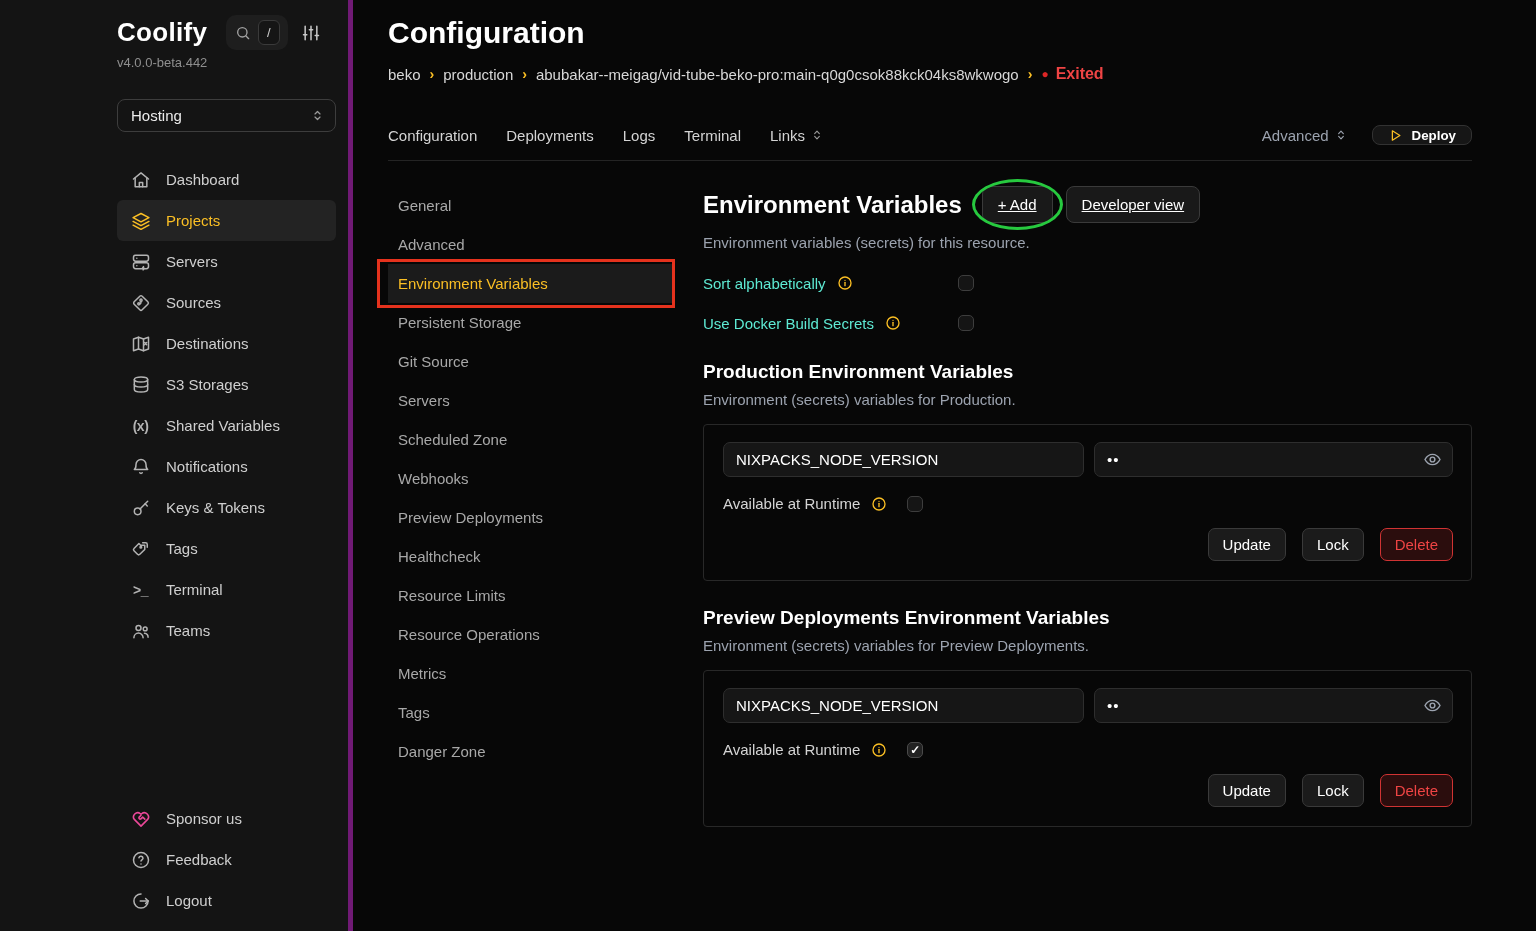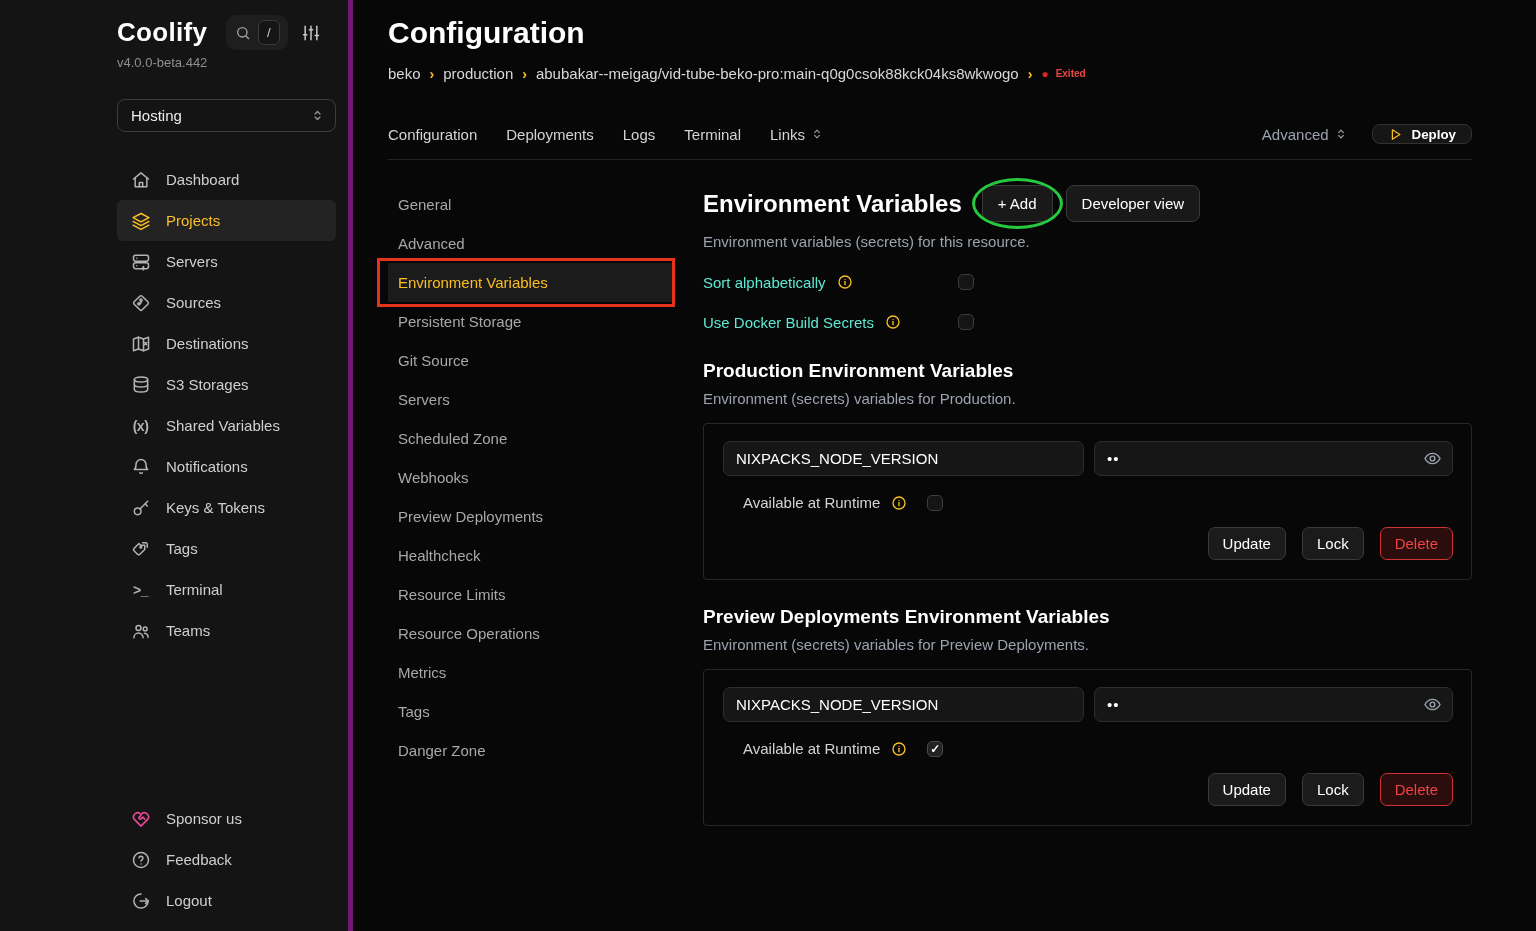--- a/index.html
+++ b/index.html
@@ -46,21 +46,21 @@
   .nico-text { font-size:14px; font-weight:700; letter-spacing:-.5px; }
   .nico.pink { color:#ec4899 !important; }
 
   
   .main { position:absolute; left:353px; top:0; right:0; bottom:0; padding:16px 64px 0 35px; }
   h1 { margin:0; font-size:30px; font-weight:bold; }
   .breadcrumb { margin-top:15px; display:flex; align-items:center; gap:9px; color:#d8d8d8; }
   .crumb-sep { color:#fbbf24; font-weight:bold; font-size:14px; }
   .status-wrap { display:flex; align-items:center; gap:7px; }
   .status-dot { color:#dc2626; font-size:12px; line-height:1; }
-  .status-label { color:#ef4444; font-weight:bold; font-size:10px; }
+  .status-label { color:#ef4444; font-weight:bold; font-size:16px; }
 
   .toolbar { margin-top:42px; display:flex; align-items:center; color:#d4d4d4; }
   .tab { margin-right:29px; cursor:pointer; display:flex; align-items:center; gap:5px; }
   .tab .chev { color:#9a9a9a; }
   .advanced { margin-left:auto; color:#9ca3af; display:flex; align-items:center; gap:5px; cursor:pointer; }
   .deploy-btn {
     margin-left:24px; height:20px; background:#161616; border:1px solid #323232; border-radius:8px;
     display:flex; align-items:center; gap:9px; padding:0 15px; color:#fff; font-weight:600; cursor:pointer;
   }
   .deploy-btn .play { color:#fbbf24; }
@@ -76,21 +76,21 @@
   .annotation-red {
     position:absolute; left:-11px; right:-2px; top:-5px; bottom:-5px;
     border:3px solid #e5321d; pointer-events:none;
   }
 
   .content { flex:1; margin-left:30px; padding-bottom:40px; }
   .heading-row { display:flex; align-items:center; gap:13px; }
   h2 { margin:0; font-size:24px; font-weight:bold; }
   .btn {
     height:37px; background:#191919; border:1px solid #3a3a3a; border-radius:8px;
-    color:#fff; font-size:15px; padding:0 15px; cursor:pointer; font-family:inherit;
+    color:#fff; font-size:15px; padding:0 15px; cursor:pointer; font-family:inherit;text-decoration:underline;
   }
   .add-wrap { position:relative; margin-left:7px; }
   .annotation-green {
     position:absolute; left:-10px; right:-10px; top:-7px; bottom:-7px;
     border:3px solid #27c93f; border-radius:50%; pointer-events:none;
   }
   .desc { margin-top:11px; color:#9ca3af; }
   .toggles { margin-top:20px; }
   .toggle-row { position:relative; display:flex; align-items:center; height:24px; margin-bottom:16px; }
   .toggle-row .lbl { color:#5eead4; }
@@ -109,21 +109,21 @@
   .inputs-row { display:flex; gap:10px;align-items:flex-end; }
   .tinput {
     height:35px; background:#161616; border:1px solid #2e2e2e; border-radius:7px;
     padding:0 12px; font-size:15px; color:#fff; font-family:inherit; outline:none;
   }
   .key-input { width:361px; flex:none; }
   .value-wrap { flex:1; position:relative; }
   .value-wrap .tinput { width:100%; letter-spacing:1px; }
   .eye-btn { position:absolute; right:11px; top:8px; color:#9ca3af; cursor:pointer; }
   .runtime-row { margin-top:18px; display:flex; align-items:center; }
-  .runtime-row .lbl { color:#d4d4d4;margin-left:20px; }
+  .runtime-row .lbl { color:#d4d4d4; }
   .runtime-row .checkbox { margin-left:20px; }
   .actions-row { margin-top:16px; display:flex; justify-content:flex-end; gap:16px; }
   .btn-sm {
     height:33px; background:#1b1b1b; border:1px solid #3a3a3a; border-radius:7px;
     color:#fff; font-size:15px; padding:0 14px; cursor:pointer; font-family:inherit;
   }
   .btn-delete { background:#2b0d0d; border:1px solid #d03333; color:#ef4444; }
 </style>
 </head>
 <body>

